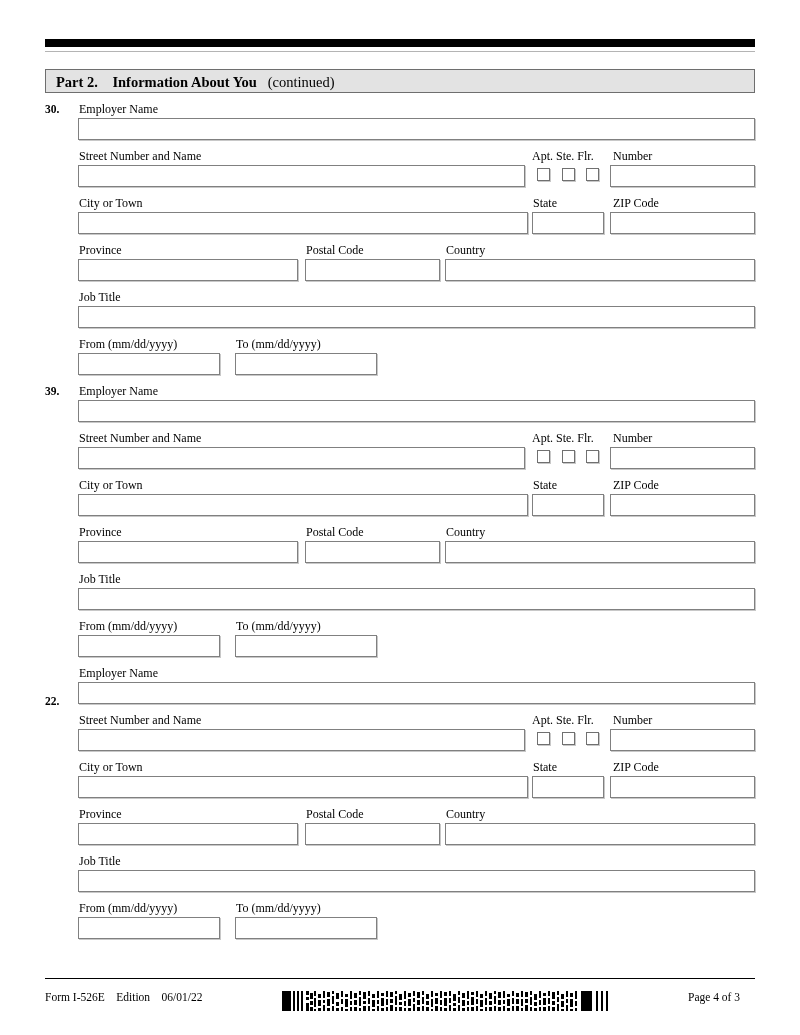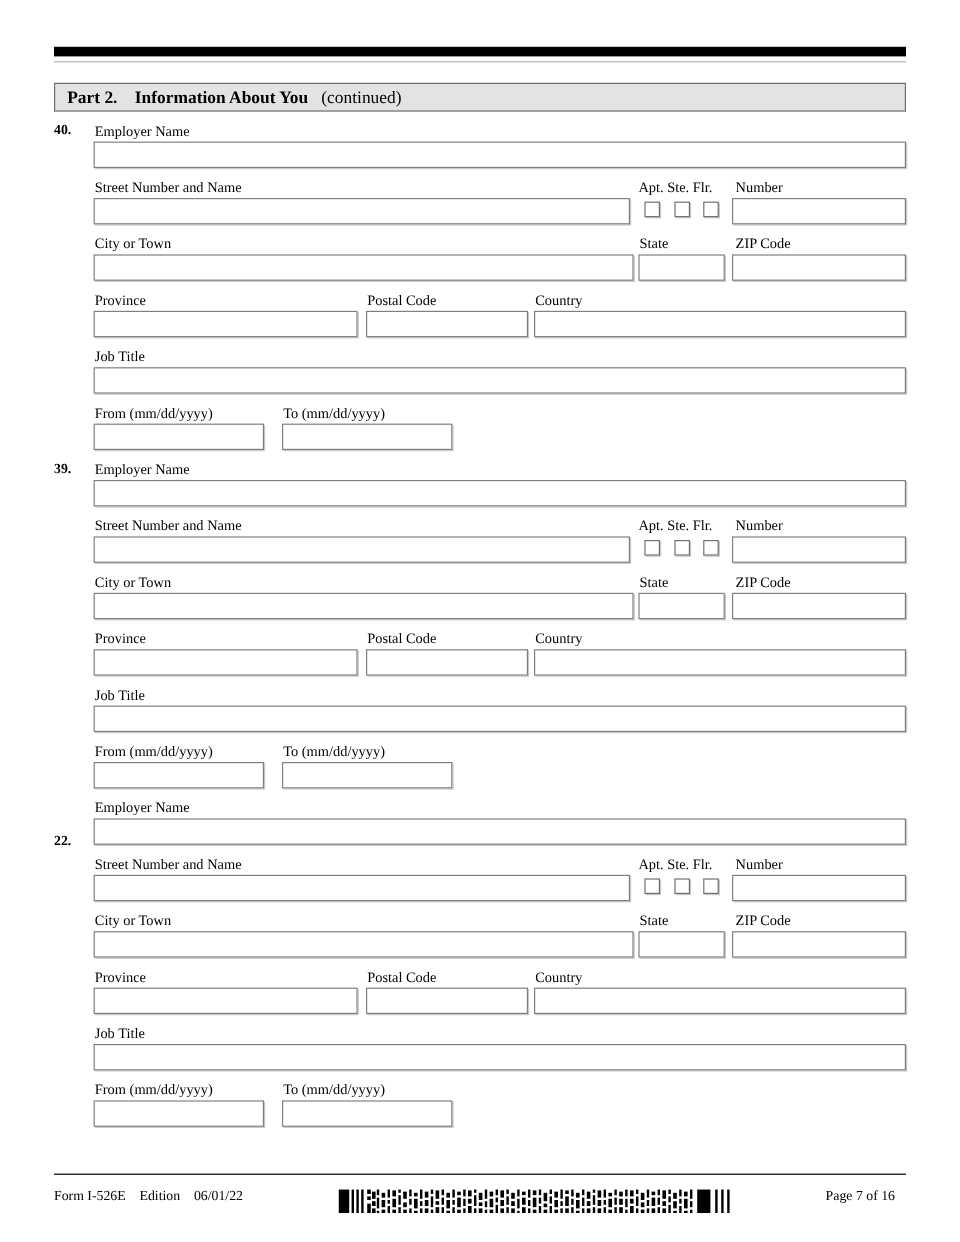--- a/index.html
+++ b/index.html
@@ -142,21 +142,21 @@
     <div class="part-header-text">
       <span class="bold">Part 2.</span>
       <span>&nbsp;&nbsp;</span>
       <span class="bold">Information About You</span>
       <span>&nbsp;</span>
       <span class="cont">(continued)</span>
     </div>
   </div>
 
   <div>
-    <div class="item-num" style="left:45px; top:103px;">40.</div>
+    <div class="item-num" style="left:45px; top:103px;">30.</div>
 
     <div class="lbl" style="left:79px; top:102px;">Employer Name</div>
     <div class="box" style="left:78px; top:118px; width:677px; height:22px;"></div>
 
     <div class="lbl" style="left:79px; top:149px;">Street Number and Name</div>
     <div class="box" style="left:78px; top:165px; width:447px; height:22px;"></div>
 
     <div class="lbl" style="left:532px; top:149px;">Apt. Ste. Flr.</div>
     <div class="cbox" style="left:537px; top:168px;"></div>
     <div class="cbox" style="left:562px; top:168px;"></div>
@@ -485,15 +485,15 @@
           <rect x="293" y="10" width="2" height="5"></rect>
           <rect x="293" y="17" width="2" height="3"></rect>
         <rect x="299" y="0" width="11" height="20"></rect>
         <rect x="314" y="0" width="2" height="20"></rect>
         <rect x="319" y="0" width="2" height="20"></rect>
         <rect x="324" y="0" width="2" height="20"></rect>
       </g>
     </svg>
   </div>
 
-  <div class="foot-right">Page 7 of 16</div>
+  <div class="foot-right">Page 4 of 3</div>
 
 </div>
 
 </body></html>

